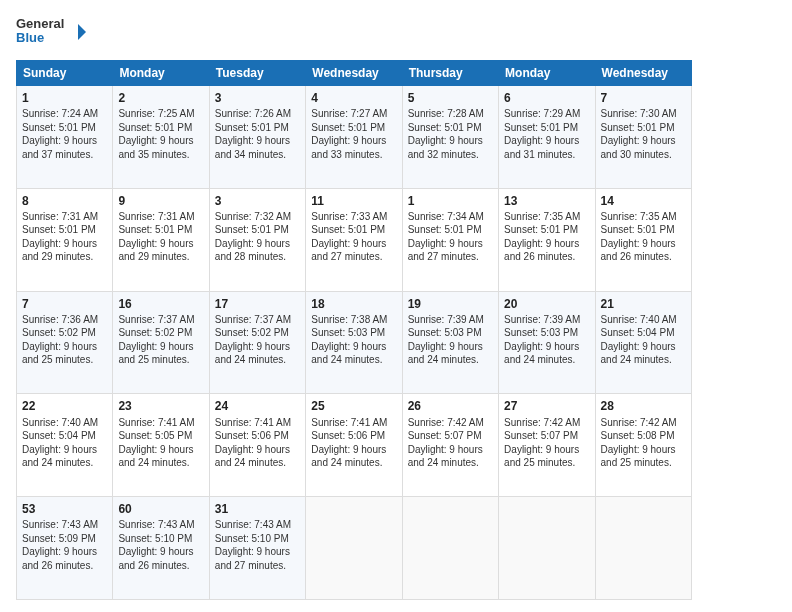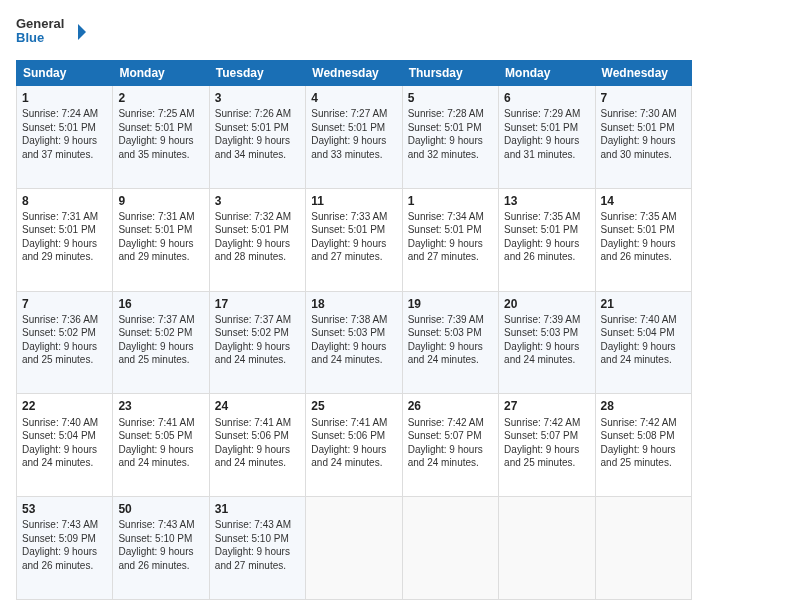--- a/index.html
+++ b/index.html
@@ -147,21 +147,21 @@
           <td><span class="day-number">22</span>Sunrise: 7:40 AM<br>Sunset: 5:04 PM<br>Daylight: 9 hours and 24 minutes.</td>
           <td><span class="day-number">23</span>Sunrise: 7:41 AM<br>Sunset: 5:05 PM<br>Daylight: 9 hours and 24 minutes.</td>
           <td><span class="day-number">24</span>Sunrise: 7:41 AM<br>Sunset: 5:06 PM<br>Daylight: 9 hours and 24 minutes.</td>
           <td><span class="day-number">25</span>Sunrise: 7:41 AM<br>Sunset: 5:06 PM<br>Daylight: 9 hours and 24 minutes.</td>
           <td><span class="day-number">26</span>Sunrise: 7:42 AM<br>Sunset: 5:07 PM<br>Daylight: 9 hours and 24 minutes.</td>
           <td><span class="day-number">27</span>Sunrise: 7:42 AM<br>Sunset: 5:07 PM<br>Daylight: 9 hours and 25 minutes.</td>
           <td><span class="day-number">28</span>Sunrise: 7:42 AM<br>Sunset: 5:08 PM<br>Daylight: 9 hours and 25 minutes.</td>
         </tr>
         <tr>
           <td><span class="day-number">53</span>Sunrise: 7:43 AM<br>Sunset: 5:09 PM<br>Daylight: 9 hours and 26 minutes.</td>
-          <td><span class="day-number">50</span>Sunrise: 7:43 AM<br>Sunset: 5:10 PM<br>Daylight: 9 hours and 26 minutes.</td>
+          <td><span class="day-number">60</span>Sunrise: 7:43 AM<br>Sunset: 5:10 PM<br>Daylight: 9 hours and 26 minutes.</td>
           <td><span class="day-number">31</span>Sunrise: 7:43 AM<br>Sunset: 5:10 PM<br>Daylight: 9 hours and 27 minutes.</td>
           <td class="empty-cell"></td>
           <td class="empty-cell"></td>
           <td class="empty-cell"></td>
           <td class="empty-cell"></td>
         </tr>
       </tbody>
   </table>
 </div>
 

